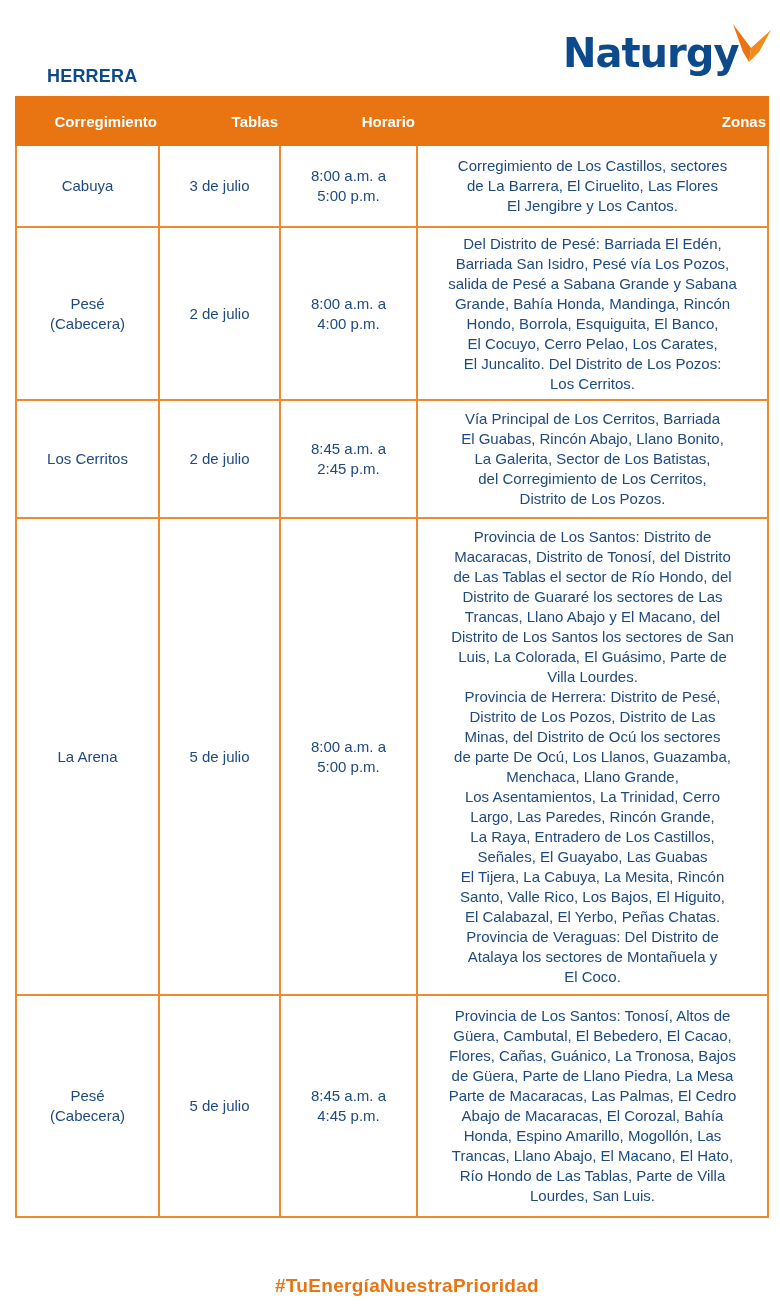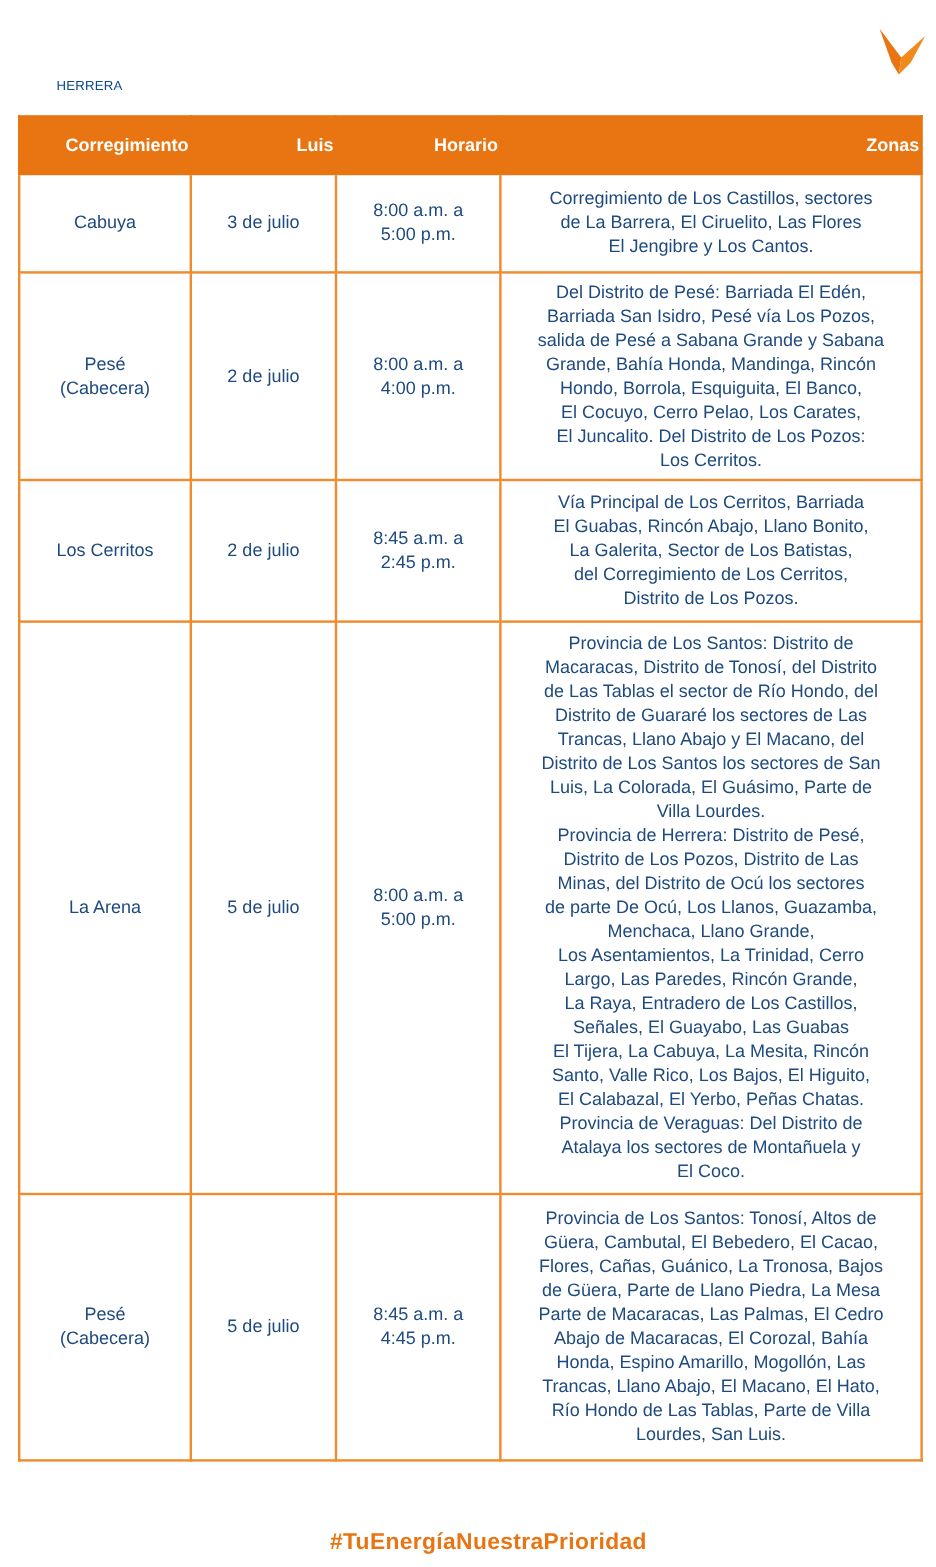--- a/index.html
+++ b/index.html
@@ -2,21 +2,21 @@
 <html><head>
 <meta charset="utf-8">
 <style>
   html, body { margin:0; padding:0; }
   body {
     width:780px; height:1306px; background:#ffffff; position:relative; overflow:hidden;
     font-family:"Liberation Sans", sans-serif; color:#1e4a7e;
   }
   .region {
     position:absolute; left:47px; top:66px;
-    font-weight:normal; font-size:11px; color:#0d4a8c; letter-spacing:0.2px;
+    font-weight:bold; font-size:18px; color:#0d4a8c; letter-spacing:0.2px;
   }
   .logo {
     position:absolute; left:563px; top:22px; width:210px; height:62px;
   }
   .logo-text {
     position:absolute; left:0; top:8px;
     font-family:"DejaVu Sans", sans-serif; font-weight:bold; font-size:40px;
     color:#0d4a8c; letter-spacing:-1px; line-height:46px;
   }
   .logo-mark { position:absolute; left:166px; top:0; width:44px; height:44px; }
@@ -38,37 +38,38 @@
     position:absolute; left:0; width:780px; top:1275px; text-align:center;
     font-weight:bold; font-size:19px; color:#e87511; letter-spacing:0.3px;padding-left:17px;
   }
 </style>
 </head>
 <body>
 
 <div class="region">HERRERA</div>
 
 <div class="logo">
+  <span class="logo-text">Naturgy</span>
   <svg class="logo-mark" viewBox="0 0 44 44">
     <path d="M4 2 L14 30 L20 40 L22 26 Z" fill="#e87511"></path>
     <path d="M42 8 L22 26 L20 40 L30 30 Z" fill="#f08a1c"></path>
   </svg>
 </div>
 
 <table class="schedule">
   <colgroup>
     <col style="width:143px">
     <col style="width:121px">
     <col style="width:137px">
     <col style="width:351px">
   </colgroup>
   <thead>
     <tr>
       <th>Corregimiento</th>
-      <th>Luis</th>
+      <th>Tablas</th>
       <th>Horario</th>
       <th>Zonas</th>
     </tr>
   </thead>
   <tbody>
     <tr style="height:82px">
       <td class="cell-pre">Cabuya</td>
       <td>3 de julio</td>
       <td class="cell-pre">8:00 a.m. a
 5:00 p.m.</td>

